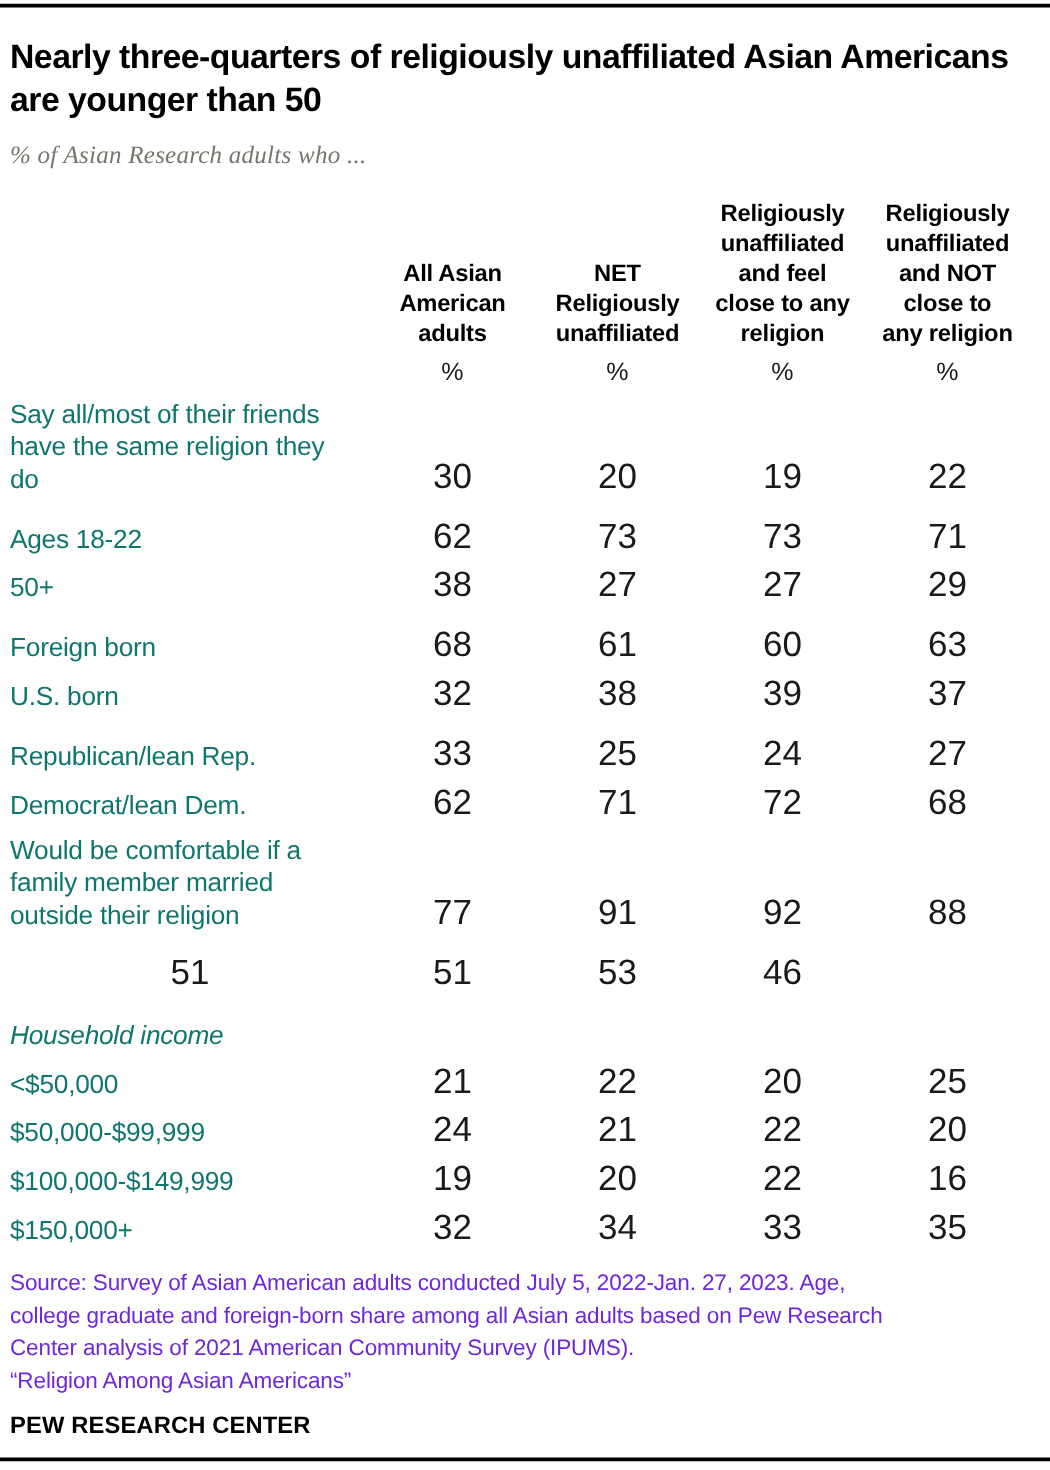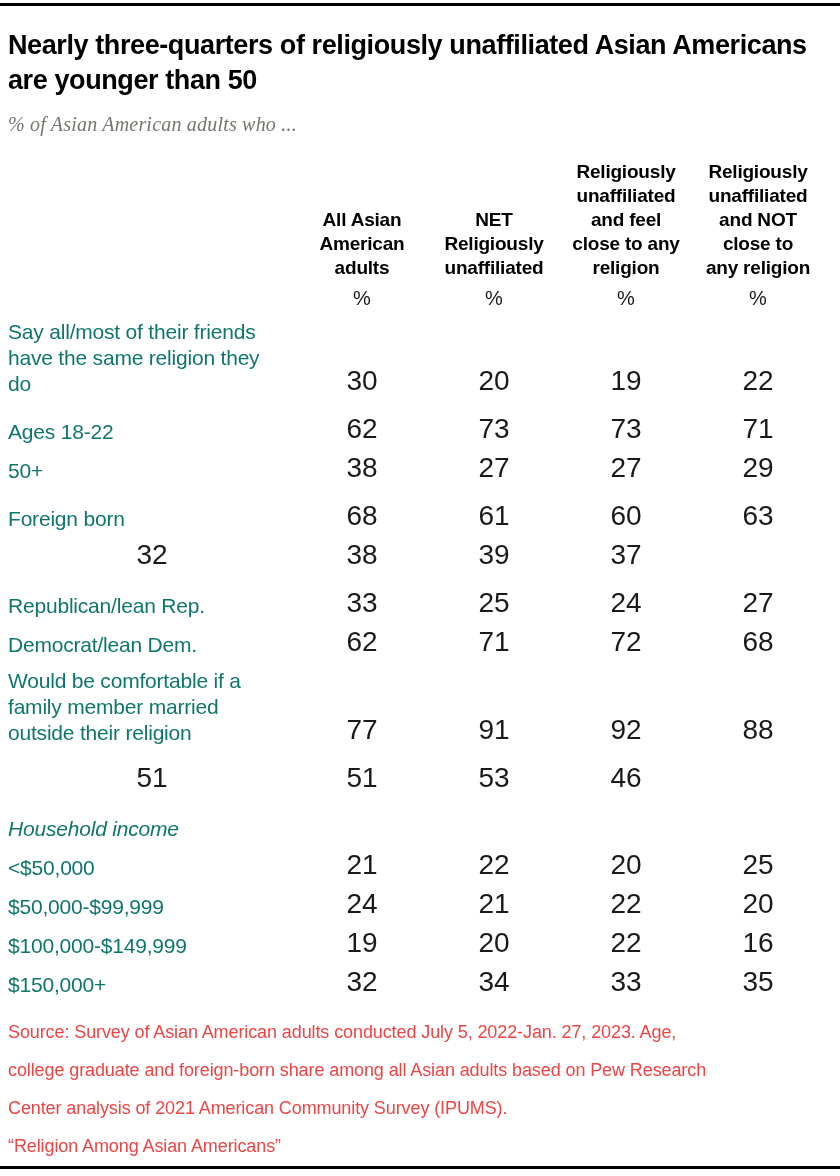--- a/index.html
+++ b/index.html
@@ -69,42 +69,42 @@
   .cell {
     text-align: center;
     font-size: 28px;
     color: #1a1a1a;
     padding-bottom: 1px;
   }
 
   .source {
     margin-top: 14px;
     font-size: 18px;
-    line-height: 38px;
-    color: #ef4444;
+    line-height: 26px;
+    color: #6d28d9;
     white-space: pre-line;
     letter-spacing: -0.1px;
   }
   .brand {
     margin-top: 13px;
     font-size: 19px;
     font-weight: bold;
     color: #000000;
     letter-spacing: 0.1px;
   }
 </style>
 </head>
 <body>
 
 <div class="page">
   <div class="rule rule-top"></div>
 
   <div class="content">
     <h1 class="title">Nearly three-quarters of religiously unaffiliated Asian Americans are younger than 50</h1>
-    <div class="subtitle">% of Asian American adults who ...</div>
+    <div class="subtitle">% of Asian Research adults who ...</div>
 
     <div class="tbl">
       <div class="grid-row">
         <div class="hdr-cell"></div>
         <div class="hdr-cell">All Asian
 American
 adults</div>
         <div class="hdr-cell">NET
 Religiously
 unaffiliated</div>
@@ -157,20 +157,21 @@
 
   <div class="grid-row row gap">
     <div class="row-label">Foreign born</div>
     <div class="cell">68</div>
     <div class="cell">61</div>
     <div class="cell">60</div>
     <div class="cell">63</div>
   </div>
 
   <div class="grid-row row">
+    <div class="row-label">U.S. born</div>
     <div class="cell">32</div>
     <div class="cell">38</div>
     <div class="cell">39</div>
     <div class="cell">37</div>
   </div>
 
   <div class="grid-row row gap">
     <div class="row-label">Republican/lean Rep.</div>
     <div class="cell">33</div>
     <div class="cell">25</div>

